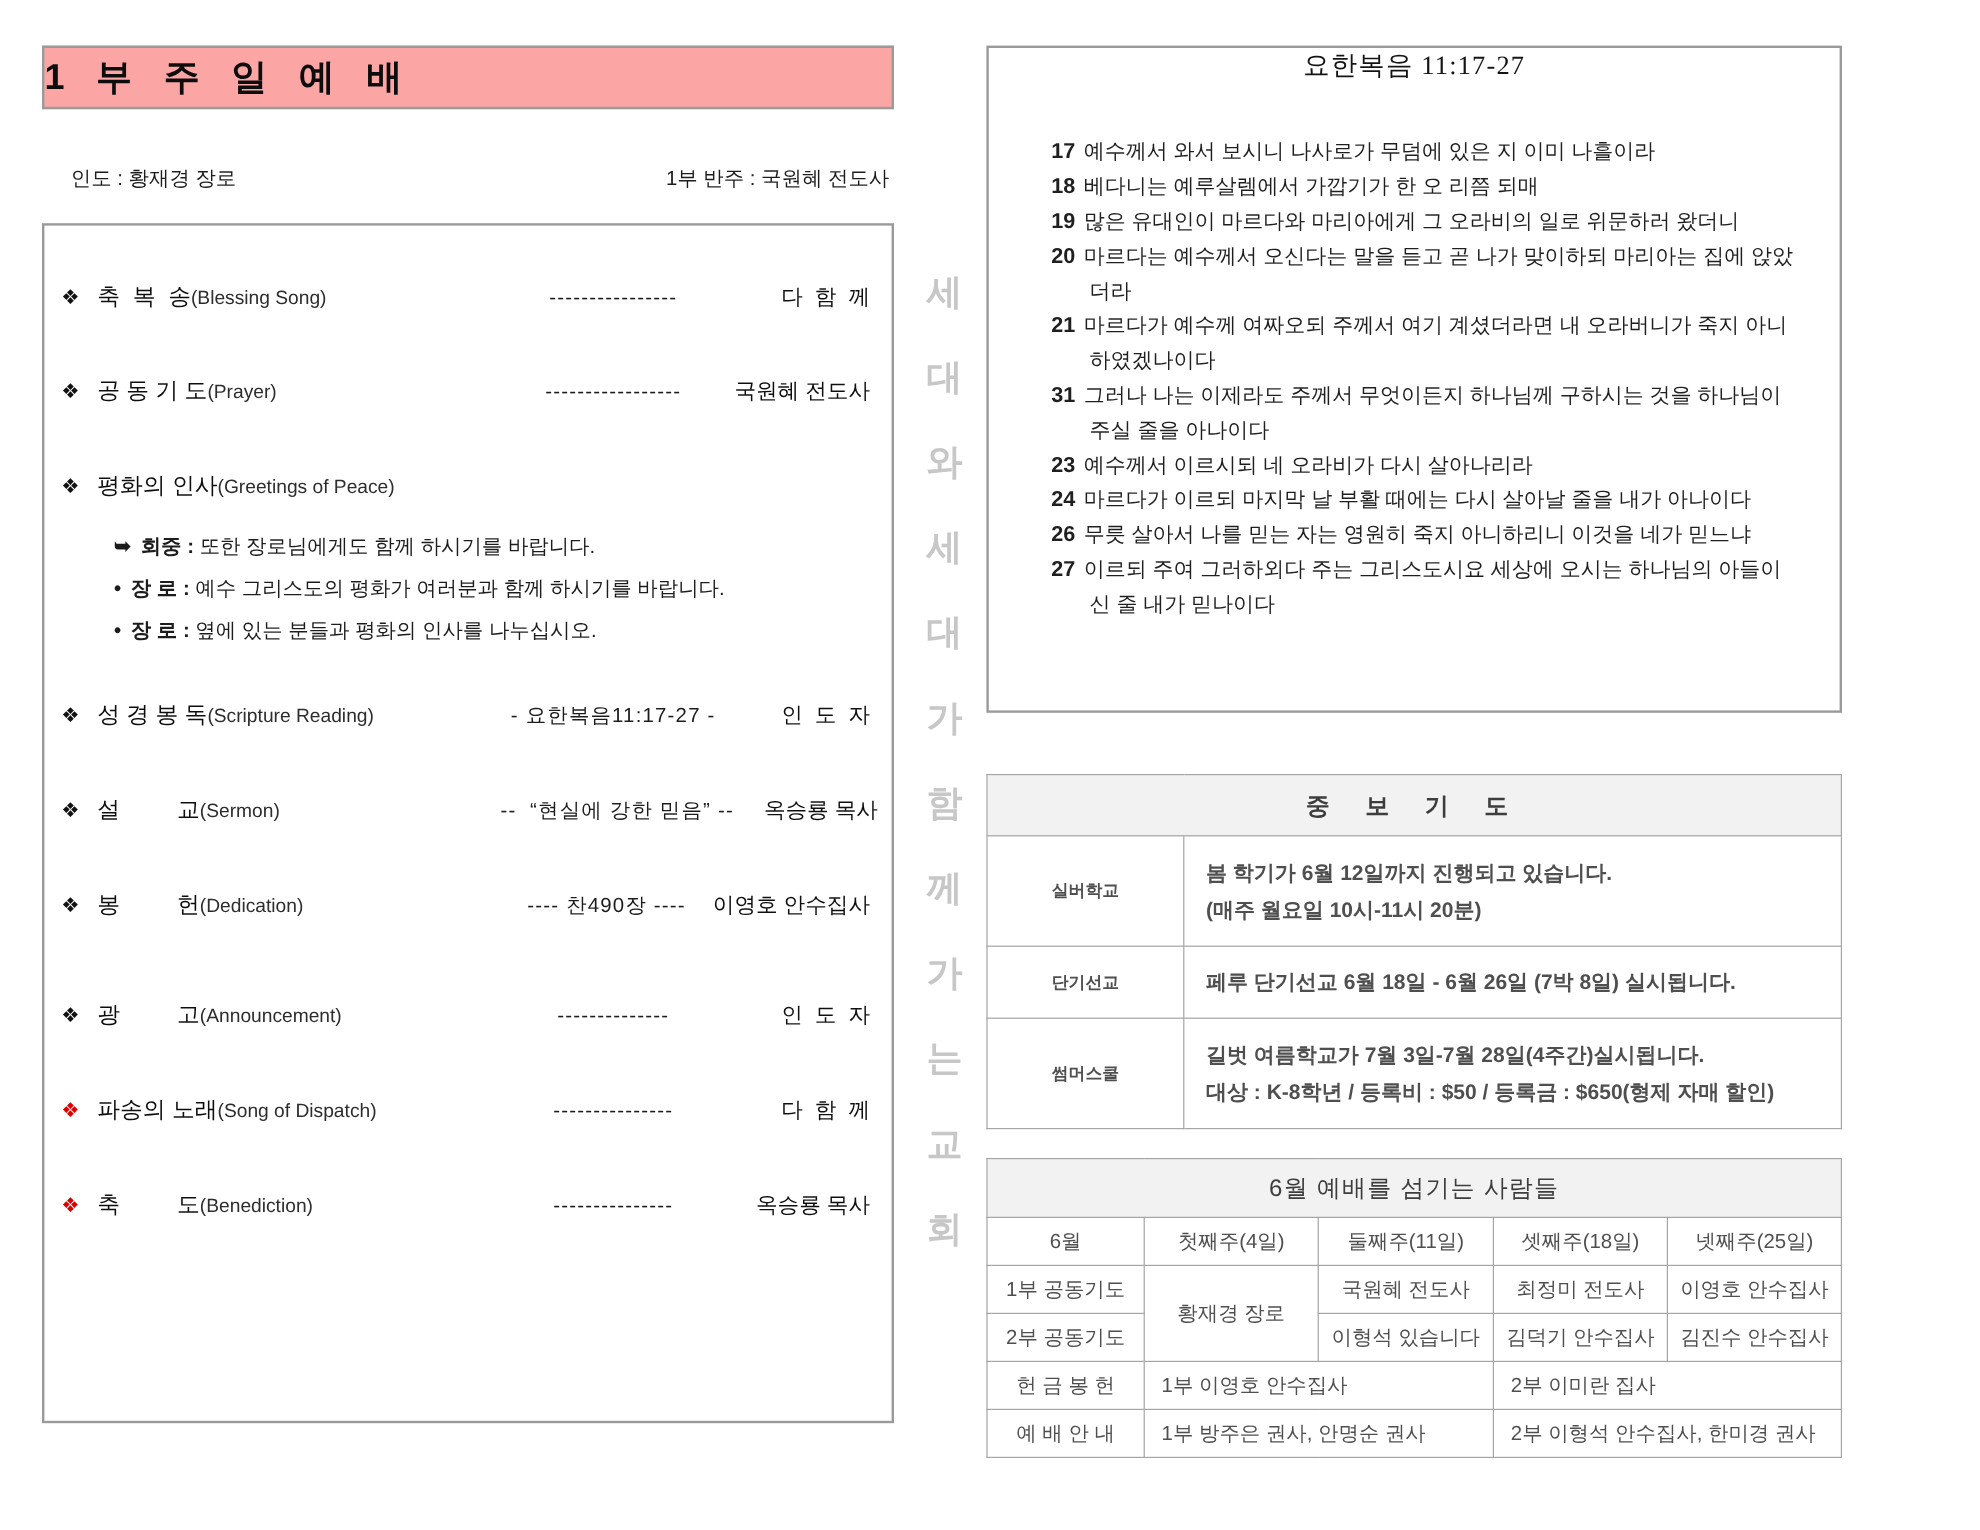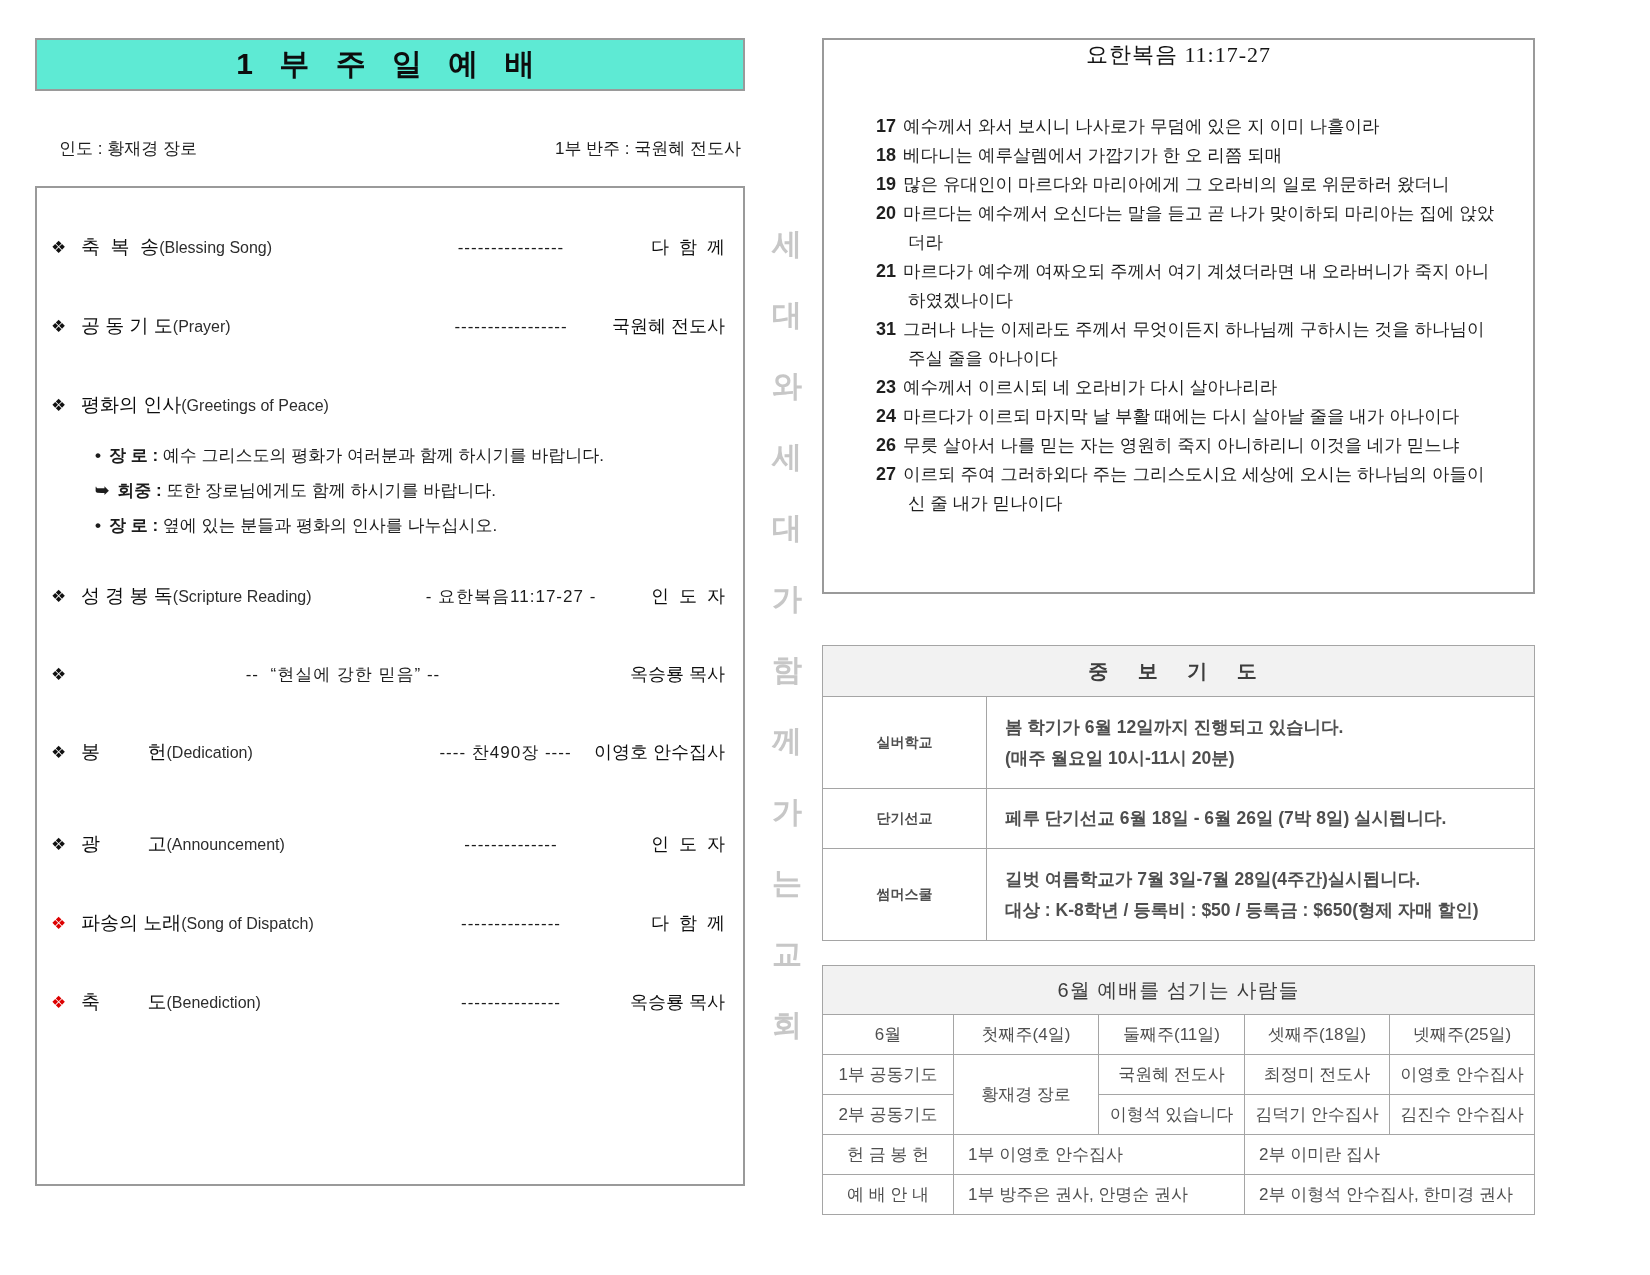--- a/index.html
+++ b/index.html
@@ -1,22 +1,22 @@
 <!DOCTYPE html>
 <html><head>
 <meta charset="utf-8">
 <style>
   html,body{margin:0;padding:0;background:#fff;}
   body{font-family:"Liberation Sans",sans-serif;color:#111;}
   .page{position:relative;width:1650px;height:1275px;background:#ffffff;overflow:hidden;}
 
   
   .left-col{position:absolute;left:35px;top:38px;width:710px;}
-  .title-box{height:53px;border:2px solid #9a9a9a;background:#5eead4;
-    display:flex;align-items:center;justify-content:center;box-sizing:border-box;}
+  .title-box{height:53px;border:2px solid #9a9a9a;background:#fca5a5;
+    display:flex;align-items:center;box-sizing:border-box;}
   .title-box .t{font-size:30px;font-weight:bold;letter-spacing:9px;color:#0d0d0d;}
   .leader-row{margin-top:46px;display:flex;justify-content:space-between;
     font-size:17px;padding:0 4px 0 24px;color:#1c1c1c;}
   .order-box{margin-top:26px;border:2px solid #9a9a9a;height:1000px;box-sizing:border-box;
     padding:46px 18px 0 14px;}
   .oi{display:flex;align-items:baseline;margin-bottom:53px;}
   .bul{width:30px;font-size:17px;color:#111;flex:0 0 30px;}
   .bul.red{color:#dd0000;}
   .lab{width:336px;flex:0 0 336px;white-space:pre;}
   .lab .ko{font-size:19px;font-weight:normal;color:#0d0d0d;}
@@ -88,34 +88,35 @@
       </div>
 
       <div class="oi" style="margin-bottom:55px;">
         <span class="bul">❖</span>
         <span class="lab"><b class="ko">평화의 인사</b><span class="en">(Greetings of Peace)</span></span>
         <span class="mid"></span>
         <span class="who"></span>
       </div>
 
       <div class="greet-block">
+        <div class="gl"><span class="gb">➥</span><span class="sp">회중 :</span> <span>또한 장로님에게도 함께 하시기를 바랍니다.</span></div>
         <div class="gl"><span class="gb">•</span><span class="sp">장 로 :</span> <span>예수 그리스도의 평화가 여러분과 함께 하시기를 바랍니다.</span></div>
-        <div class="gl"><span class="gb">➥</span><span class="sp">회중 :</span> <span>또한 장로님에게도 함께 하시기를 바랍니다.</span></div>
         <div class="gl"><span class="gb">•</span><span class="sp">장 로 :</span> <span>옆에 있는 분들과 평화의 인사를 나누십시오.</span></div>
       </div>
 
       <div class="oi">
         <span class="bul">❖</span>
         <span class="lab"><b class="ko">성 경 봉 독</b><span class="en">(Scripture Reading)</span></span>
         <span class="mid">- 요한복음11:17-27 -</span>
         <span class="who">인  도  자</span>
       </div>
 
       <div class="oi">
         <span class="bul">❖</span>
+        <span class="lab"><b class="ko">설         교</b><span class="en">(Sermon)</span></span>
         <span class="mid">--  “현실에 강한 믿음” --</span>
         <span class="who">옥승룡 목사</span>
       </div>
 
       <div class="oi" style="margin-bottom:66px;">
         <span class="bul">❖</span>
         <span class="lab"><b class="ko">봉         헌</b><span class="en">(Dedication)</span></span>
         <span class="mid">---- 찬490장 ----</span>
         <span class="who">이영호 안수집사</span>
       </div>

